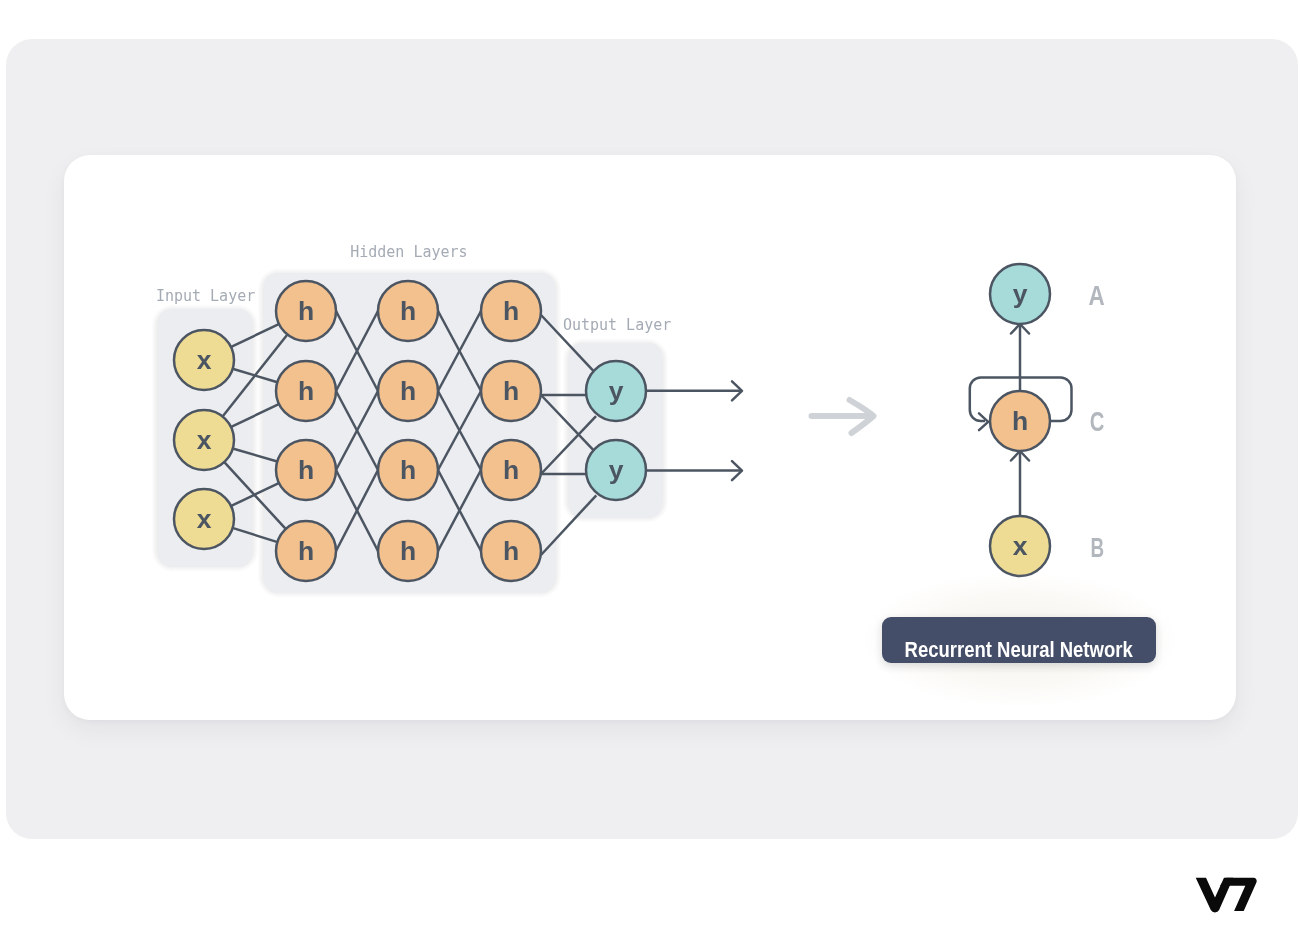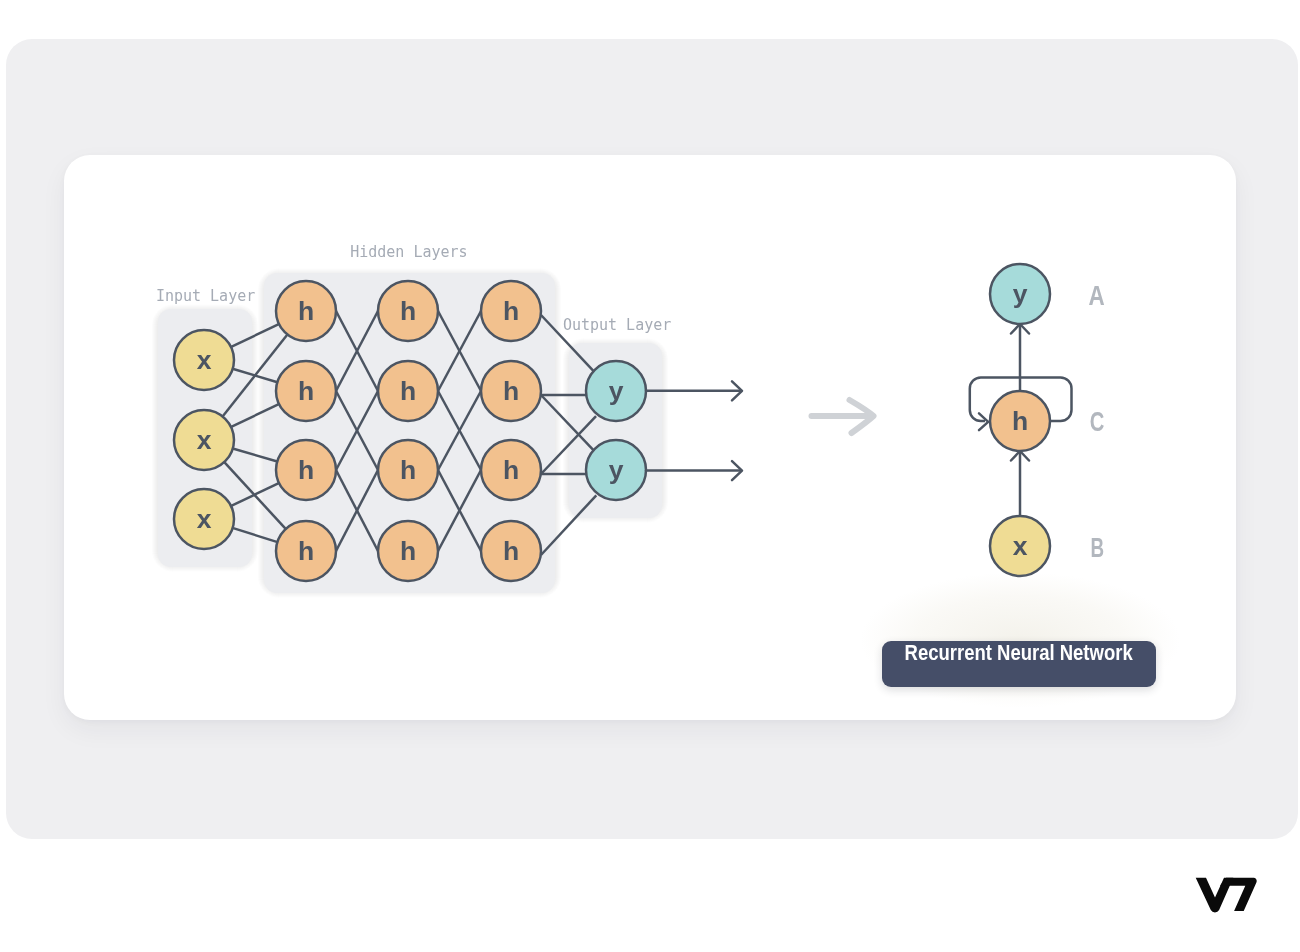--- a/index.html
+++ b/index.html
@@ -8,22 +8,22 @@
   .panel{position:absolute;left:6px;top:39px;width:1292px;height:800px;background:#EFEFF1;border-radius:26px;}
   .card{position:absolute;left:64px;top:155px;width:1172px;height:565px;background:#ffffff;border-radius:26px;
         box-shadow:0 10px 26px rgba(40,45,60,0.055), 0 2px 6px rgba(40,45,60,0.03);}
   #diag{position:absolute;left:0;top:0;}
   .grouplabel{font-family:"DejaVu Sans Mono",monospace;font-size:15px;fill:#A5ABB5;}
   .nodetext{font-family:"Liberation Sans",sans-serif;font-size:26.5px;font-weight:700;fill:#4C5562;}
   .tagtext{font-family:"Liberation Sans",sans-serif;font-size:27px;font-weight:700;fill:#B2B7BE;}
   .badge-glow{position:absolute;left:812px;top:552px;width:416px;height:176px;pointer-events:none;
         background:radial-gradient(ellipse 52% 52% at 50% 50%, rgba(228,224,208,0.42) 0%,
                    rgba(234,230,216,0.24) 48%, rgba(244,242,234,0.0) 74%);}
-  .badge{position:absolute;background:#454E68;border-radius:9px;display:flex;align-items:flex-start;justify-content:center;
-         box-shadow:0 3px 9px rgba(30,35,50,0.16);margin-top:24px;}
+  .badge{position:absolute;background:#454E68;border-radius:9px;display:flex;align-items:flex-end;justify-content:center;
+         box-shadow:0 3px 9px rgba(30,35,50,0.16);}
   .badge span{color:#ffffff;font-size:21.5px;font-weight:700;white-space:nowrap;display:inline-block;
               transform:scaleX(0.86);transform-origin:center center;}
   .logo{position:absolute;}
 </style>
 </head>
 <body>
 
 <div id="stage">
   <div class="panel" style="background: rgb(239, 239, 241);"></div>
   <div class="card" style="background: rgb(255, 255, 255);"></div>

